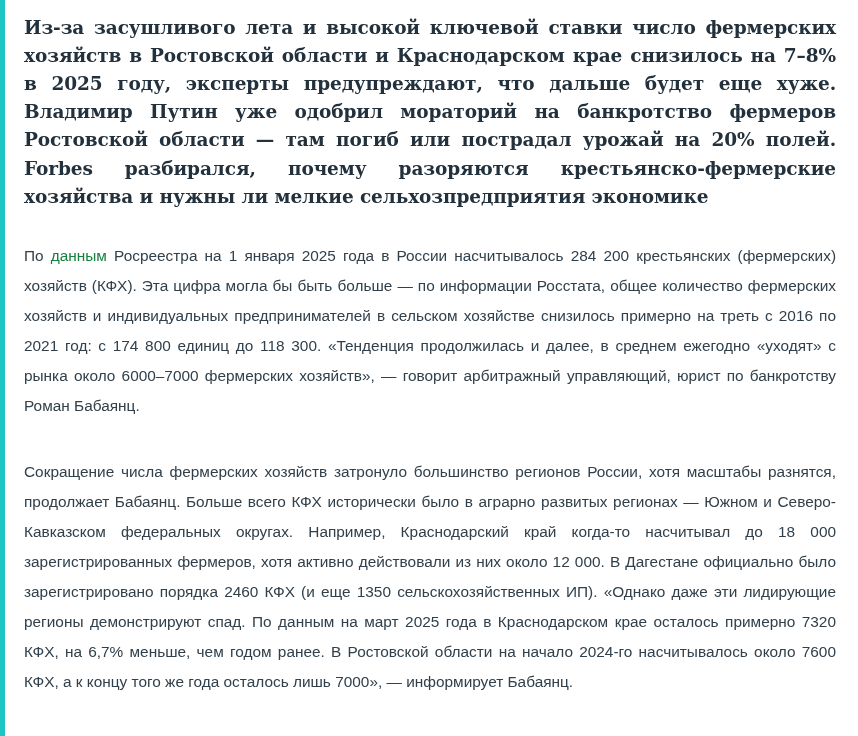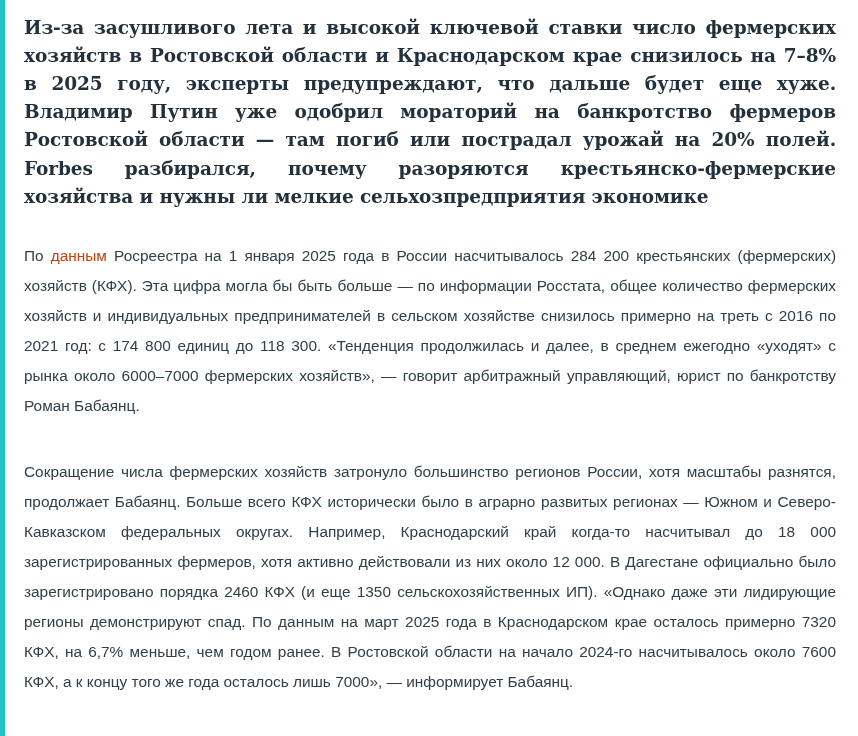--- a/index.html
+++ b/index.html
@@ -50,21 +50,21 @@
     color: #31404b;
     margin: 0 0 26px 0;
     text-align: justify;
     hyphens: auto;
   }
   .para:last-child {
     margin-bottom: 0;
     margin-top: 36px;
   }
   a.inline-link {
-    color: #c2410c;
+    color: #15803d;
     text-decoration: none;
   }
 </style>
 </head>
 <body>
 
 <div class="page">
 
   <div class="accent-bar"></div>
 

